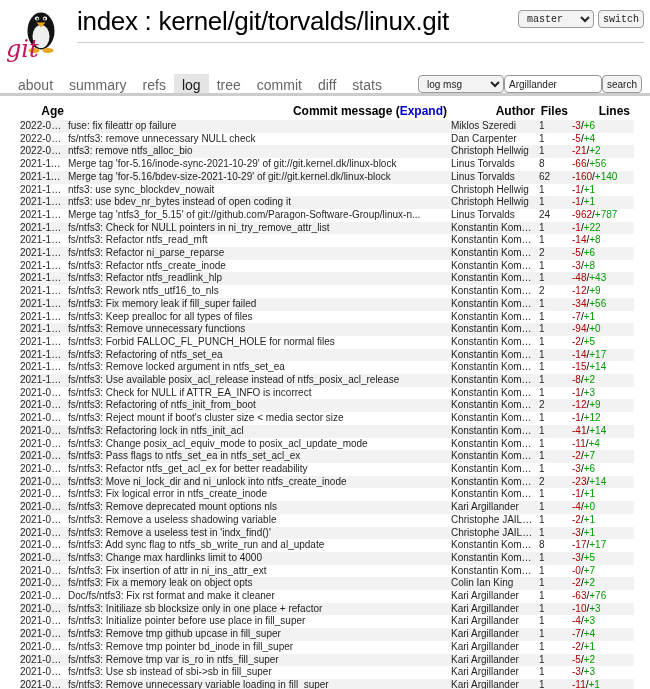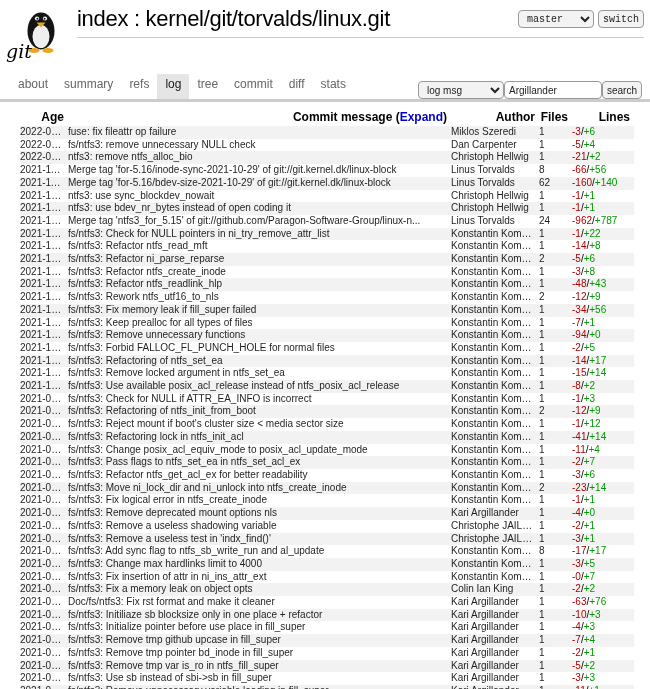--- a/index.html
+++ b/index.html
@@ -8,45 +8,45 @@
     width:650px; height:689px; overflow:hidden;
     background:#fff; color:#000;
     font-family:"Liberation Sans","DejaVu Sans",sans-serif;
   }
   
   .header { display:flex; padding:6px 6px 0 5px; }
   .logo { position:relative; width:64px; height:56px; flex:none; cursor:pointer; }
   .logo .git-text {
     position:absolute; left:1px; bottom:1px;
     font-family:"DejaVu Serif",serif; font-style:italic;
-    font-size:19px; line-height:1; color:#000000;
+    font-size:24px; line-height:1; color:#be185d;
   }
   .logo svg.penguin { position:absolute; left:17px; top:1px; }
   .header-main { flex:1; margin-left:8px; min-width:0; }
   .title-row {
     display:flex; justify-content:space-between; align-items:flex-start;
     border-bottom:1px solid #ccc; padding-bottom:5px;
   }
-  h1.page-title { margin:0; font-size:22px; font-weight:normal; letter-spacing:-0.3px; }
+  h1.page-title { margin:0; font-size:26px; font-weight:normal; letter-spacing:-0.3px; }
   .branch-controls { display:flex; gap:4px; margin-top:4px; flex:none;font-family:Liberation Mono, monospace; }
   .branch-controls select, .branch-controls button,
   .searchbar select, .searchbar input, .searchbar button {
     font-family:inherit; font-size:10px;
     border:1px solid #999; border-radius:4px; background:#f3f3f3; color:#222;
     padding:1px 4px; height:18px;
   }
   .branch-controls select { width:76px; }
   .sub-row { display:flex; justify-content:space-between; color:#848484; font-size:11px; padding-top:4px; }
   
   .tabbar {
     display:flex; justify-content:space-between; align-items:flex-end;
     border-bottom:3px solid #ccc; margin-top:12px; padding:0 8px 0 10px;
   }
   .tabs { display:flex; }
-  .tab { padding:3px 8px 8px; font-size:12px; color:#666; text-decoration:none; cursor:pointer; }
+  .tab { padding:3px 8px 0; font-size:14px; color:#666; text-decoration:none; cursor:pointer; }
   .tab.active { background:#e5e5e5; color:#1a1a1a; }
   .searchbar { display:flex; gap:0; }
   .searchbar select { width:86px; }
   .searchbar input { width:98px; background:#fff; }
   
   table.log {
     border-collapse:collapse; table-layout:fixed;
     margin:9px 16px 0 20px; width:614px; font-size:10px;
   }
   th { text-align:right; font-weight:bold; font-size:12px; padding:0 4px 2px 0; line-height:13px; white-space:nowrap; }

